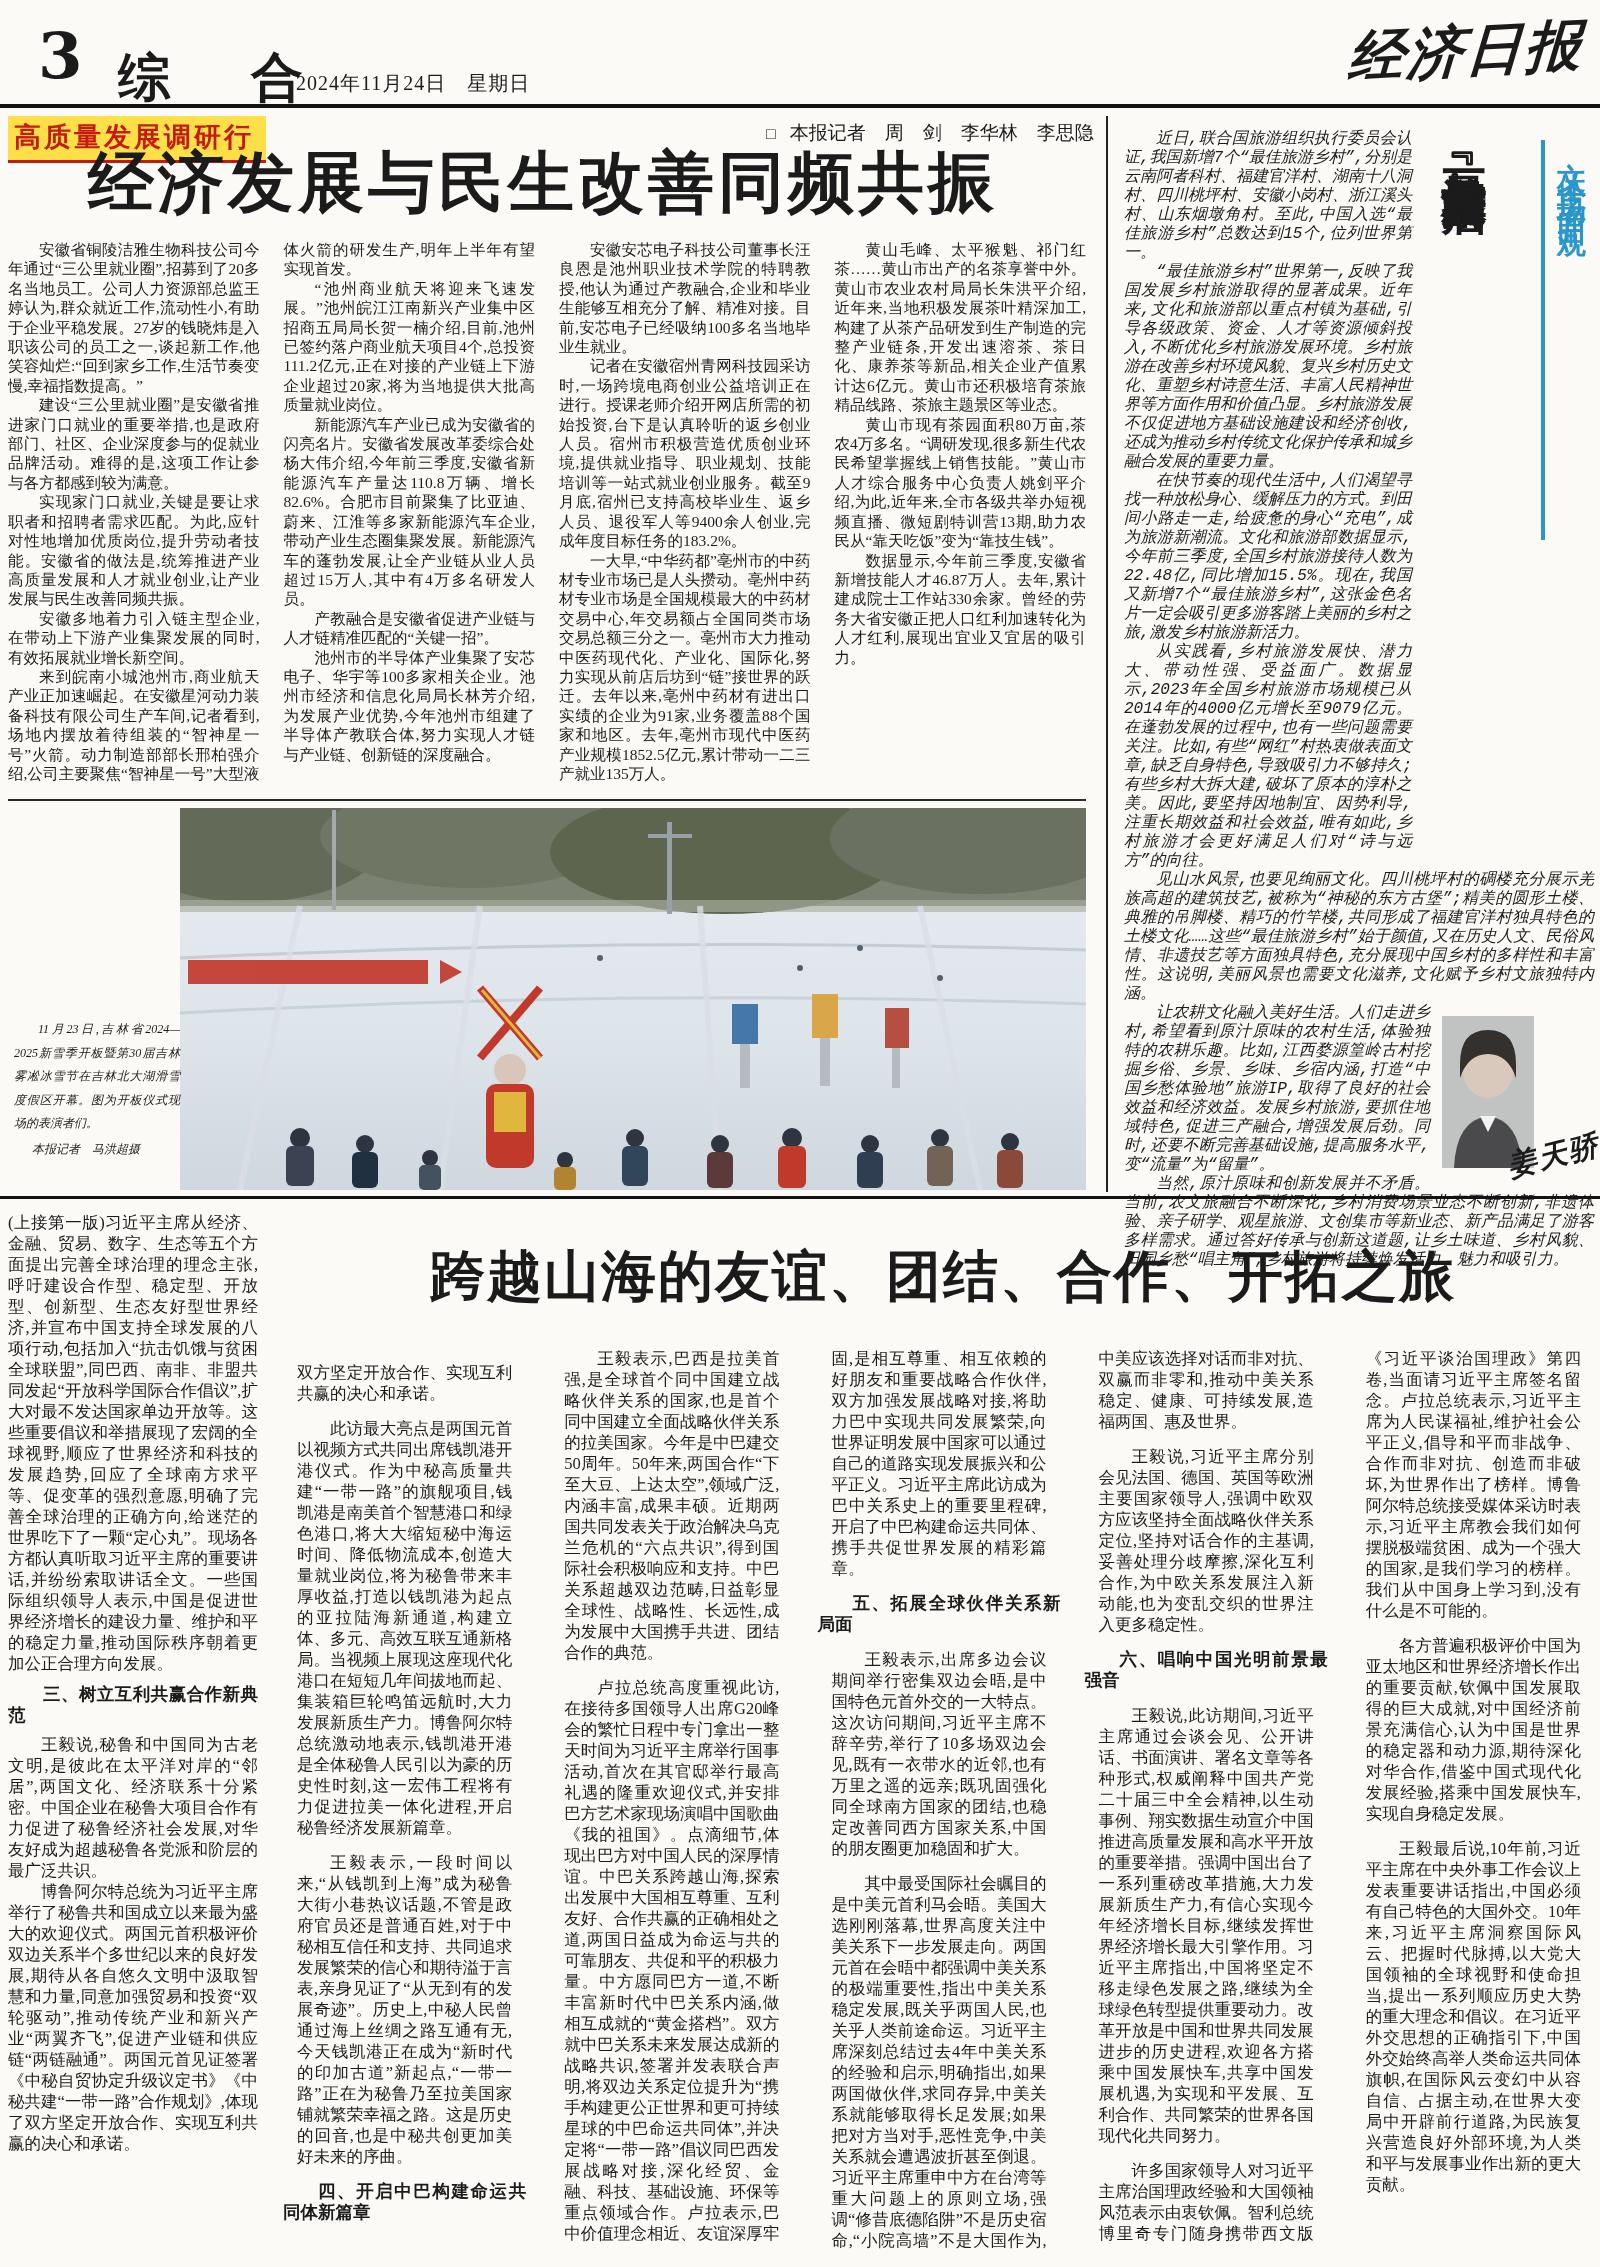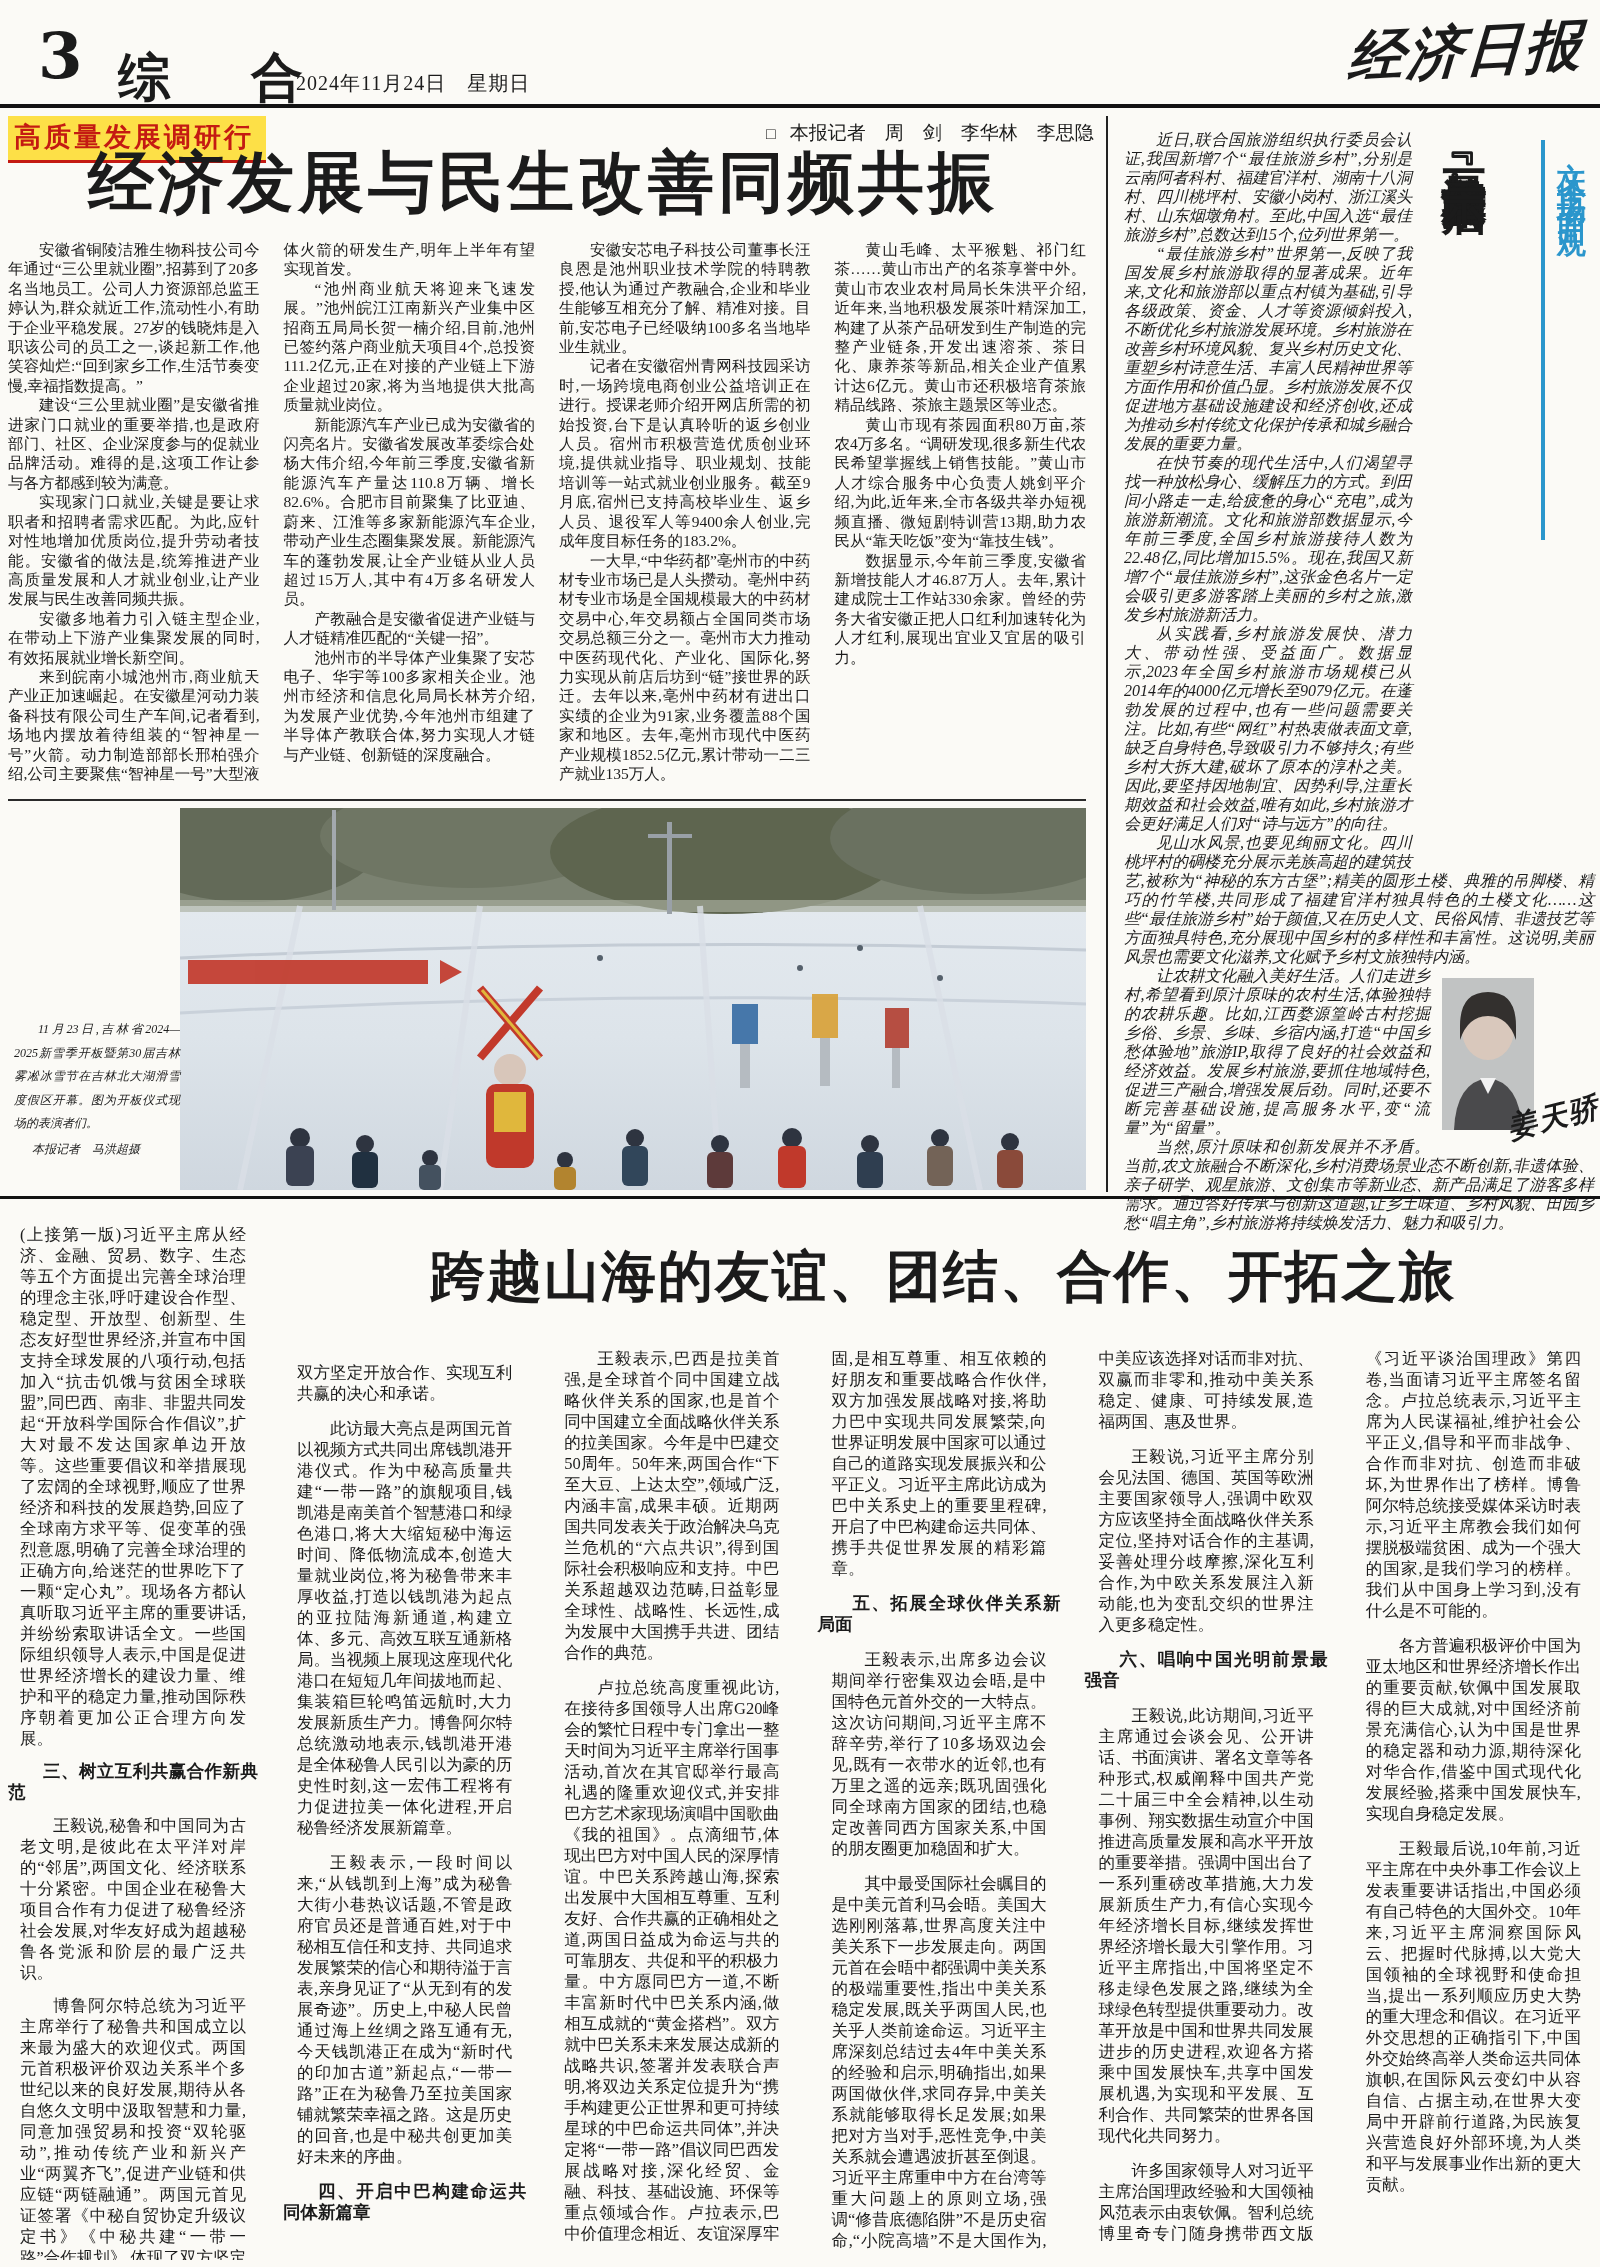--- a/index.html
+++ b/index.html
@@ -40,32 +40,32 @@
   .right-art{position:absolute;left:1106px;top:116px;width:494px;height:1076px;
              border-left:2px solid #222;padding:14px 6px 0 16px;box-sizing:border-box;}
   .ra-float{float:right;width:182px;height:724px;position:relative;}
   .ra-headline{position:absolute;left:14px;top:8px;height:712px;writing-mode:vertical-rl;
                font-size:45px;font-weight:900;line-height:76px;letter-spacing:1px;
                font-family:"Liberation Sans",sans-serif;}
   .ra-label{position:absolute;right:2px;top:10px;height:400px;writing-mode:vertical-rl;
             font-size:29px;font-weight:700;color:#2b96cc;letter-spacing:11px;
             border-left:4px solid #2b96cc;padding-left:7px;
             font-family:"Liberation Sans",sans-serif;}
-  .ra-body{font-size:16px;line-height:19px;text-align:justify;font-style:italic;}
+  .ra-body{font-size:16px;line-height:19px;text-align:justify;font-style:italic;font-family:Liberation Mono, monospace;}
   .ra-body p{margin:0;text-indent:2em;}
   .author-float{float:right;width:152px;height:170px;margin:6px 0 2px 12px;position:relative;}
   .author-float svg{position:absolute;left:0;top:6px;}
   .signature{position:absolute;right:-6px;bottom:4px;font-size:29px;font-weight:700;font-style:italic;
              transform:rotate(-14deg);letter-spacing:2px;font-family:"DejaVu Serif",serif;}
 
   
   .bot-rule{position:absolute;left:0;top:1196px;width:1600px;height:3px;background:#121212;}
   .ba-left{position:absolute;left:8px;top:1212px;width:250px;height:1048px;
            font-size:16.5px;line-height:21px;text-align:justify;overflow:hidden;}
-  .ba-left p{margin:12px;text-indent:2em;}
+  .ba-left p{margin:0;text-indent:2em;}
   .ba-head{position:absolute;left:283px;top:1236px;width:1312px;text-align:center;
            font-size:55px;font-weight:900;letter-spacing:2px;white-space:nowrap;}
   .ba-cols{position:absolute;left:283px;top:1348px;width:1312px;height:912px;
            column-count:5;column-gap:24px;column-fill:auto;
            font-size:16.5px;line-height:21px;text-align:justify;overflow:hidden;}
   .ba-cols p{margin:14px;text-indent:2em;}
   .sub-h{font-weight:900;font-size:17.5px;text-indent:2em;margin:10px 0 8px;
          font-family:"Liberation Sans",sans-serif;}
   .cont{text-indent:0 !important;}
 </style>

